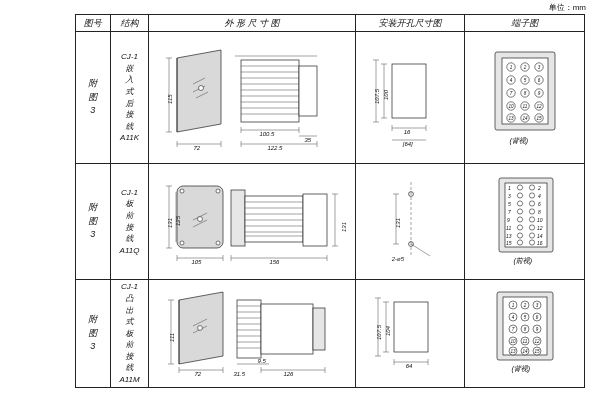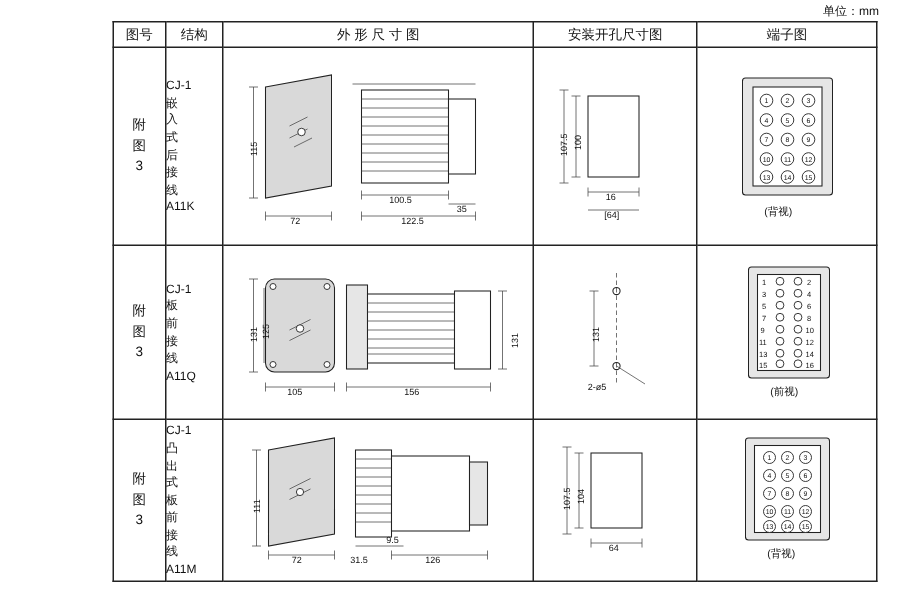--- a/index.html
+++ b/index.html
@@ -1,28 +1,28 @@
 <!DOCTYPE html>
 <html><head>
 <meta charset="utf-8">
 <style>
   html,body{margin:0;padding:0;background:#ffffff;}
   body{width:600px;height:400px;font-family:"Liberation Sans","DejaVu Sans",sans-serif;color:#111;}
   .page{position:relative;width:600px;height:400px;}
   .unit{position:absolute;right:14px;top:2px;font-size:8px;color:#111;text-align:center;}
   table.main{position:absolute;left:75px;top:14px;width:510px;height:372px;border-collapse:collapse;}
-  table.main td,table.main th{border:1px solid #222;padding:0;}
+  table.main td,table.main th{border:1px solid #222;padding:0;font-style:italic;}
   th{font-weight:normal;font-size:9px;height:16px;background:#fff;}
   .c-num{width:34px;}
   .c-str{width:38px;}
   .c-out{width:208px;}
   .c-hole{width:110px;}
   .c-term{width:120px;margin-top:48px;}
   td.numcell{text-align:center;vertical-align:middle;font-size:9px;line-height:1.5;}
-  td.strcell{vertical-align:middle;font-size:8px;line-height:1.45;}
+  td.strcell{text-align:center;vertical-align:middle;font-size:8px;line-height:1.45;}
   td.draw{position:relative;vertical-align:top;}
   .row1{height:132px;}
   .row2{height:116px;}
   .row3{height:108px;}
   .lbl{position:absolute;font-size:6px;color:#111;white-space:nowrap;}
   .vlbl{position:absolute;font-size:6px;color:#111;white-space:nowrap;transform:rotate(-90deg);transform-origin:left top;}
   .cap{position:absolute;font-size:7px;color:#111;white-space:nowrap;}
   svg{position:absolute;left:0;top:0;}
   .ln{stroke:#222;stroke-width:0.7;fill:none;}
   .lnthin{stroke:#444;stroke-width:0.5;fill:none;}

